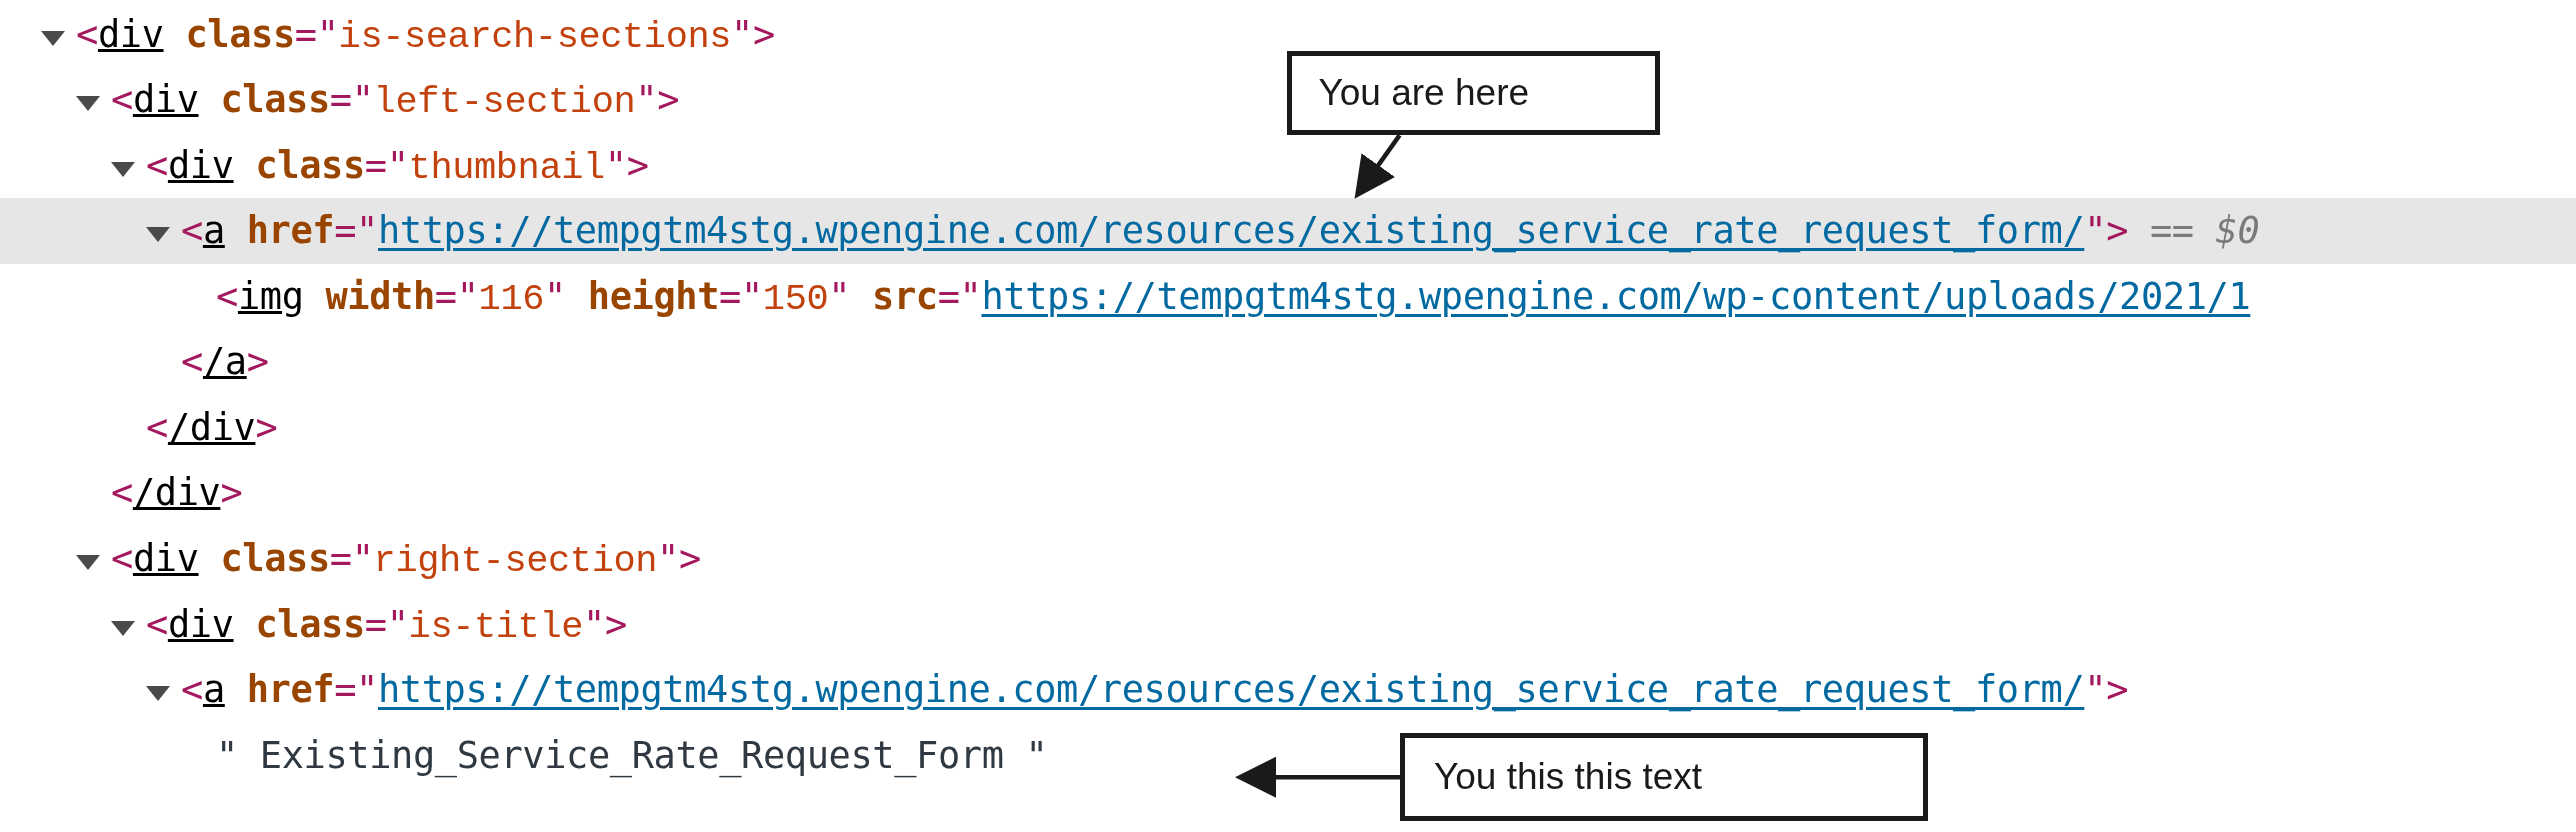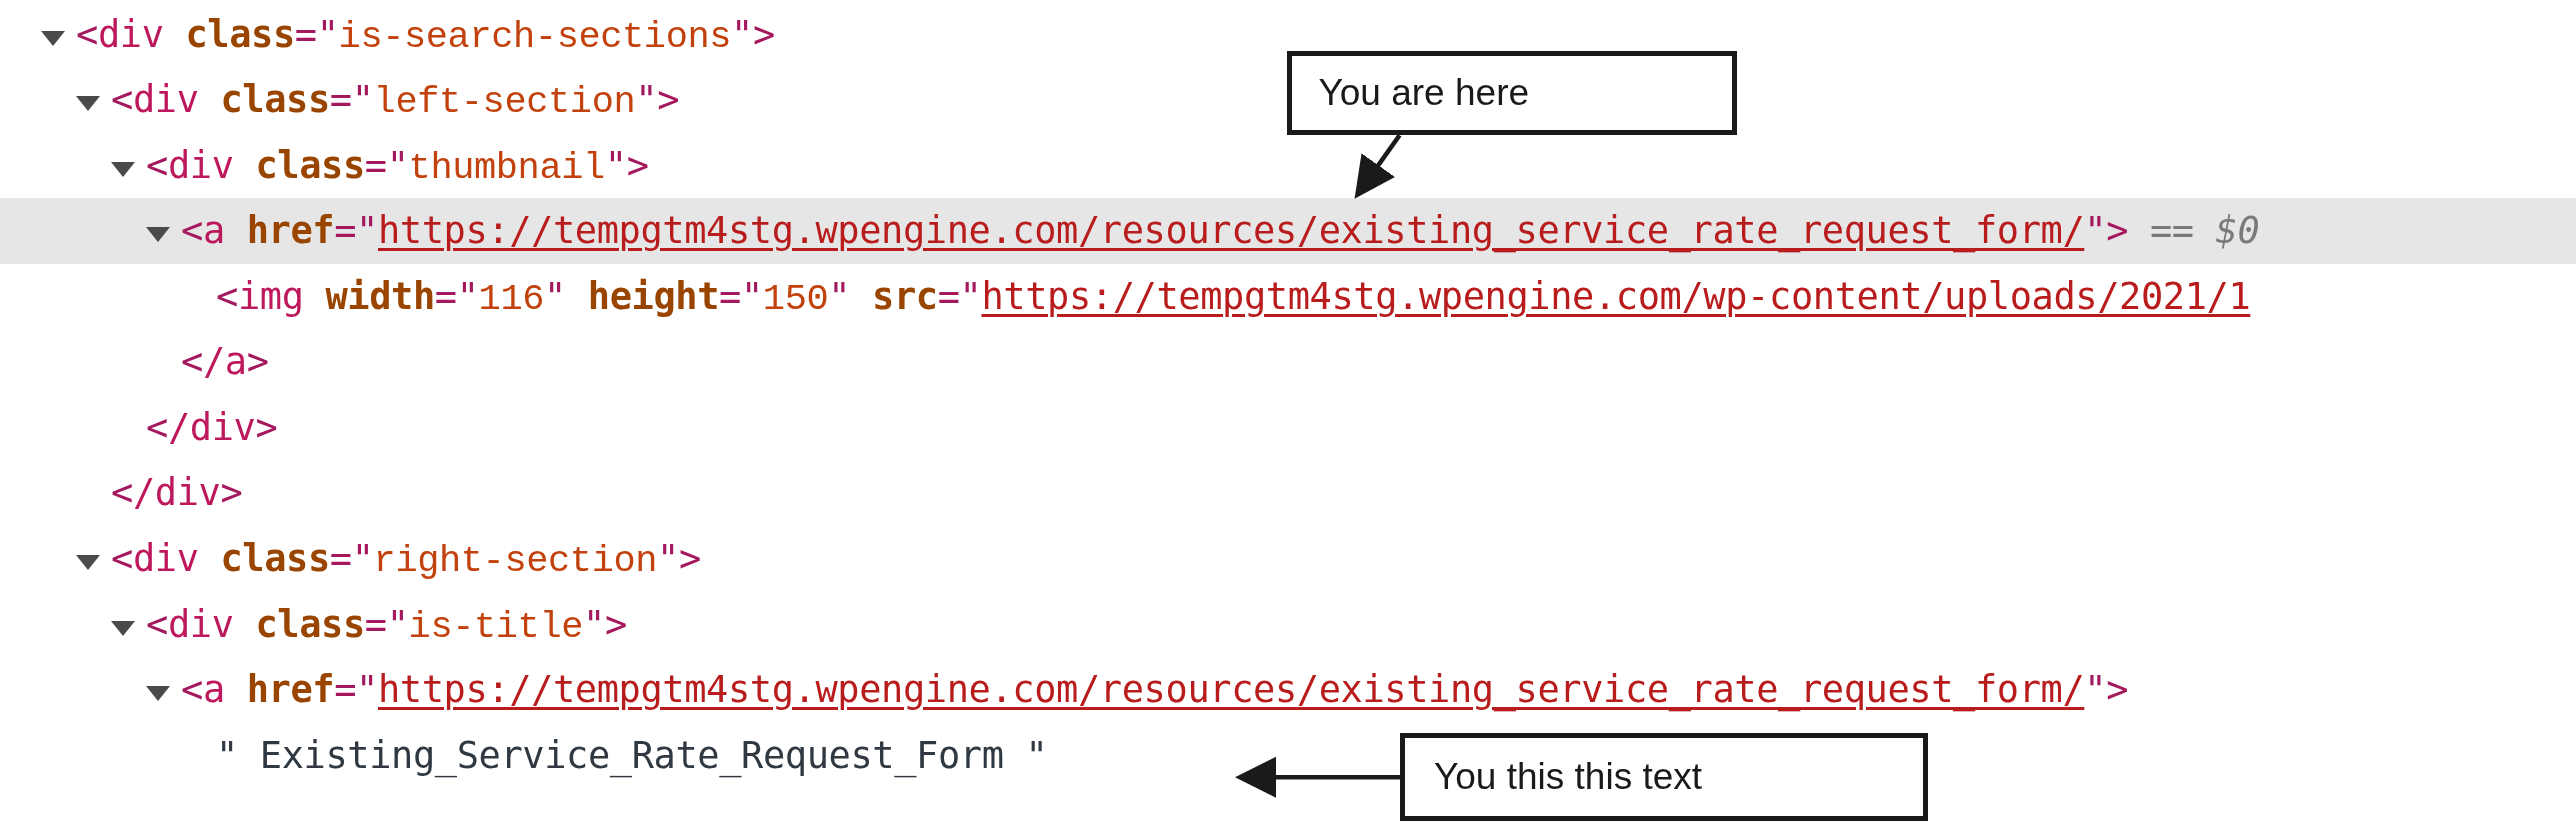--- a/index.html
+++ b/index.html
@@ -44,25 +44,25 @@
     margin-top: -4.1px;
     width: 0;
     height: 0;
     border-left: 12.4px solid transparent;
     border-right: 12.4px solid transparent;
     border-top: 15px solid #4a4a4a;
   }
 
   
   .tok-punct   { color: #a4185e; }
-  .tok-tag     { color: #be185d; }
+  .tok-tag     { color: #000000; text-decoration: underline; }
   .tok-attr    { color: #994500; font-weight: bold; }
   .tok-quote   { color: #a4185e; }
   .tok-val     { color: #c2410c; font-family: Liberation Mono, monospace; }
-  .tok-link    { color: #b91c1c; text-decoration: underline; text-decoration-thickness: 2.5px; text-underline-offset: 5px; }
+  .tok-link    { color: #0369a1; text-decoration: underline; text-decoration-thickness: 2.5px; text-underline-offset: 5px; }
   .tok-text    { color: #303942; }
   .tok-sel     { color: #7a7a7a; font-style: italic; }
 
   
   .callout {
     position: absolute;
     box-sizing: border-box;
     border: 5px solid #1a1a1a;
     background: #ffffff;
     font-family: "Liberation Sans", "DejaVu Sans", sans-serif;
@@ -71,21 +71,21 @@
     align-items: center;
   }
   .callout span {
     display: block;
     white-space: nowrap;
   }
 
   #callout-here {
     left: 1287px;
     top: 51px;
-    width: 450px;
+    width: 373px;
     height: 84px;
     padding-left: 26.5px;
     font-size: 37px;
   }
   #callout-want {
     left: 1400px;
     top: 733px;
     width: 528px;
     height: 88px;
     padding-left: 29px;

